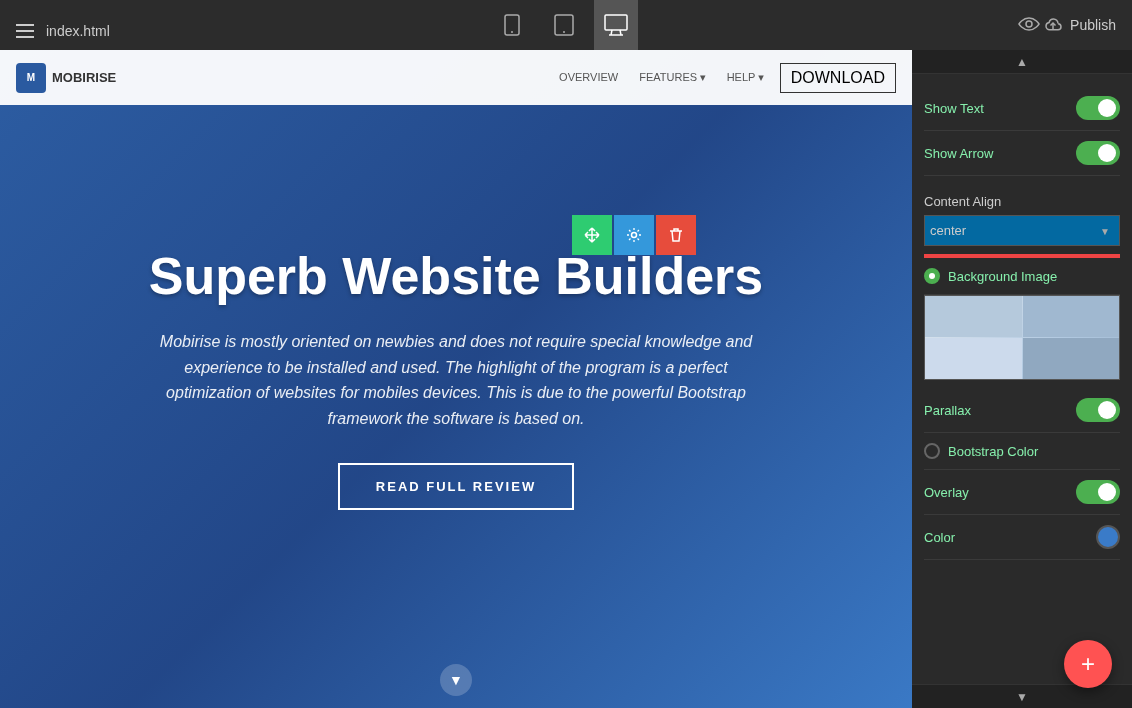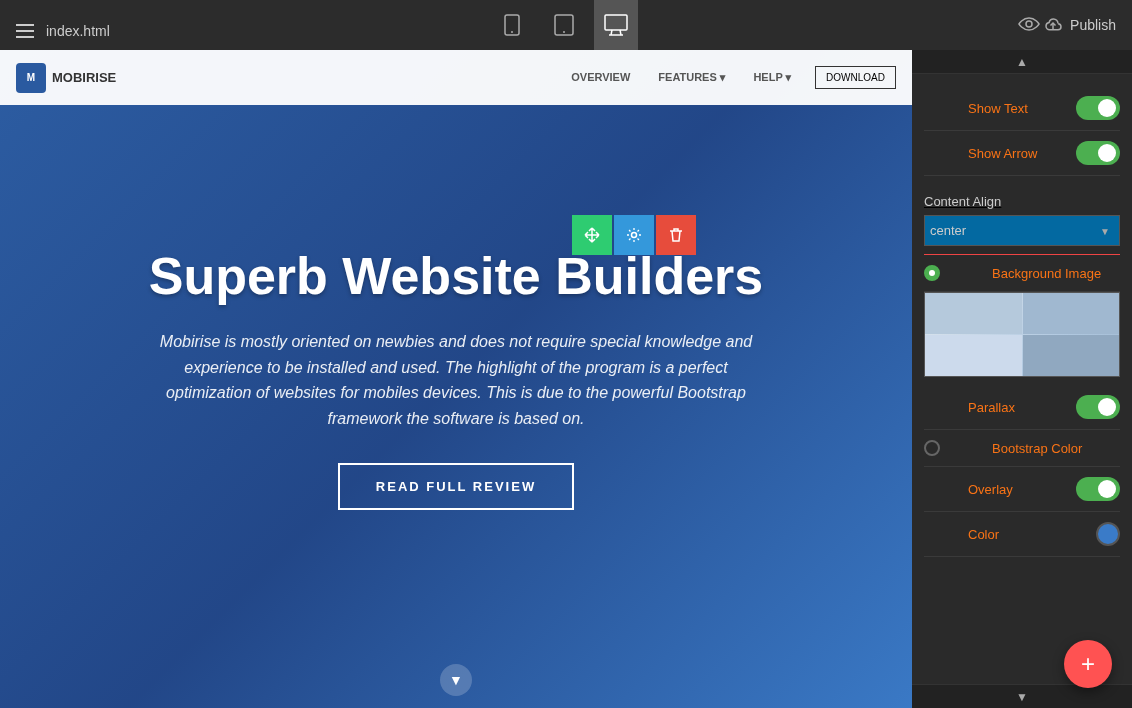--- a/index.html
+++ b/index.html
@@ -112,23 +112,23 @@
       gap: 16px;
     }
     .nav-logo { display: flex; align-items: center; gap: 6px; font-weight: bold; font-size: 13px; color: #333; }
     .nav-logo-icon {
       width: 30px; height: 30px;
       background: #2a5aa0;
       border-radius: 4px;
       display: flex; align-items: center; justify-content: center;
       color: #fff; font-size: 10px; font-weight: bold;
     }
-    .nav-links { display: flex; gap: 28px; font-size: 11px; color: #555; margin-left: auto; font-weight: bold; }
+    .nav-links { display: flex; gap: 21px; font-size: 11px; color: #555; margin-left: auto; }
     .nav-btn-dl {
-      background: none; border: 1px solid #333; padding: 5px 10px; font-size: 10px; cursor: pointer; margin-left: 8px;
+      background: none; border: 1px solid #333; padding: 5px 10px; font-size: 16px; cursor: pointer;
     }
 
     
     .arrow-down {
       position: absolute;
       bottom: 12px;
       left: 50%;
       transform: translateX(-50%);
       width: 32px; height: 32px;
       background: rgba(255,255,255,0.2);
@@ -175,23 +175,22 @@
     .panel-scroll::-webkit-scrollbar-thumb { background: #555; border-radius: 3px; }
 
     .panel-row {
       display: flex;
       align-items: center;
       justify-content: space-between;
       padding: 10px 0;
       border-bottom: 1px solid #3a3a3a;
     }
     .panel-label {
-      color: #f97316;
+      color: #86efac;
       font-size: 13px;
-      margin-left: 44px;
     }
 
     
     .toggle {
       position: relative;
       width: 44px;
       height: 24px;
     }
     .toggle-slider {
       position: absolute;
@@ -442,21 +441,21 @@
 
 
       <div class="panel-row">
         <span class="panel-label">Show Arrow</span>
         <label class="toggle">
 
           <div class="toggle-slider"></div>
         </label>
       </div>
 
-      <div style="padding: 8px 0; border-bottom: 1px solid #ef4444; text-decoration: underline;">
+      <div style="padding: 8px 0; border-bottom: 4px solid #ef4444;">
         <div class="align-label">Content Align</div>
         <div class="select-wrapper">
           <select class="align-select">
             <option value="left">left</option>
             <option value="center" selected="">center</option>
             <option value="right">right</option>
           </select>
         </div>
       </div>
 

